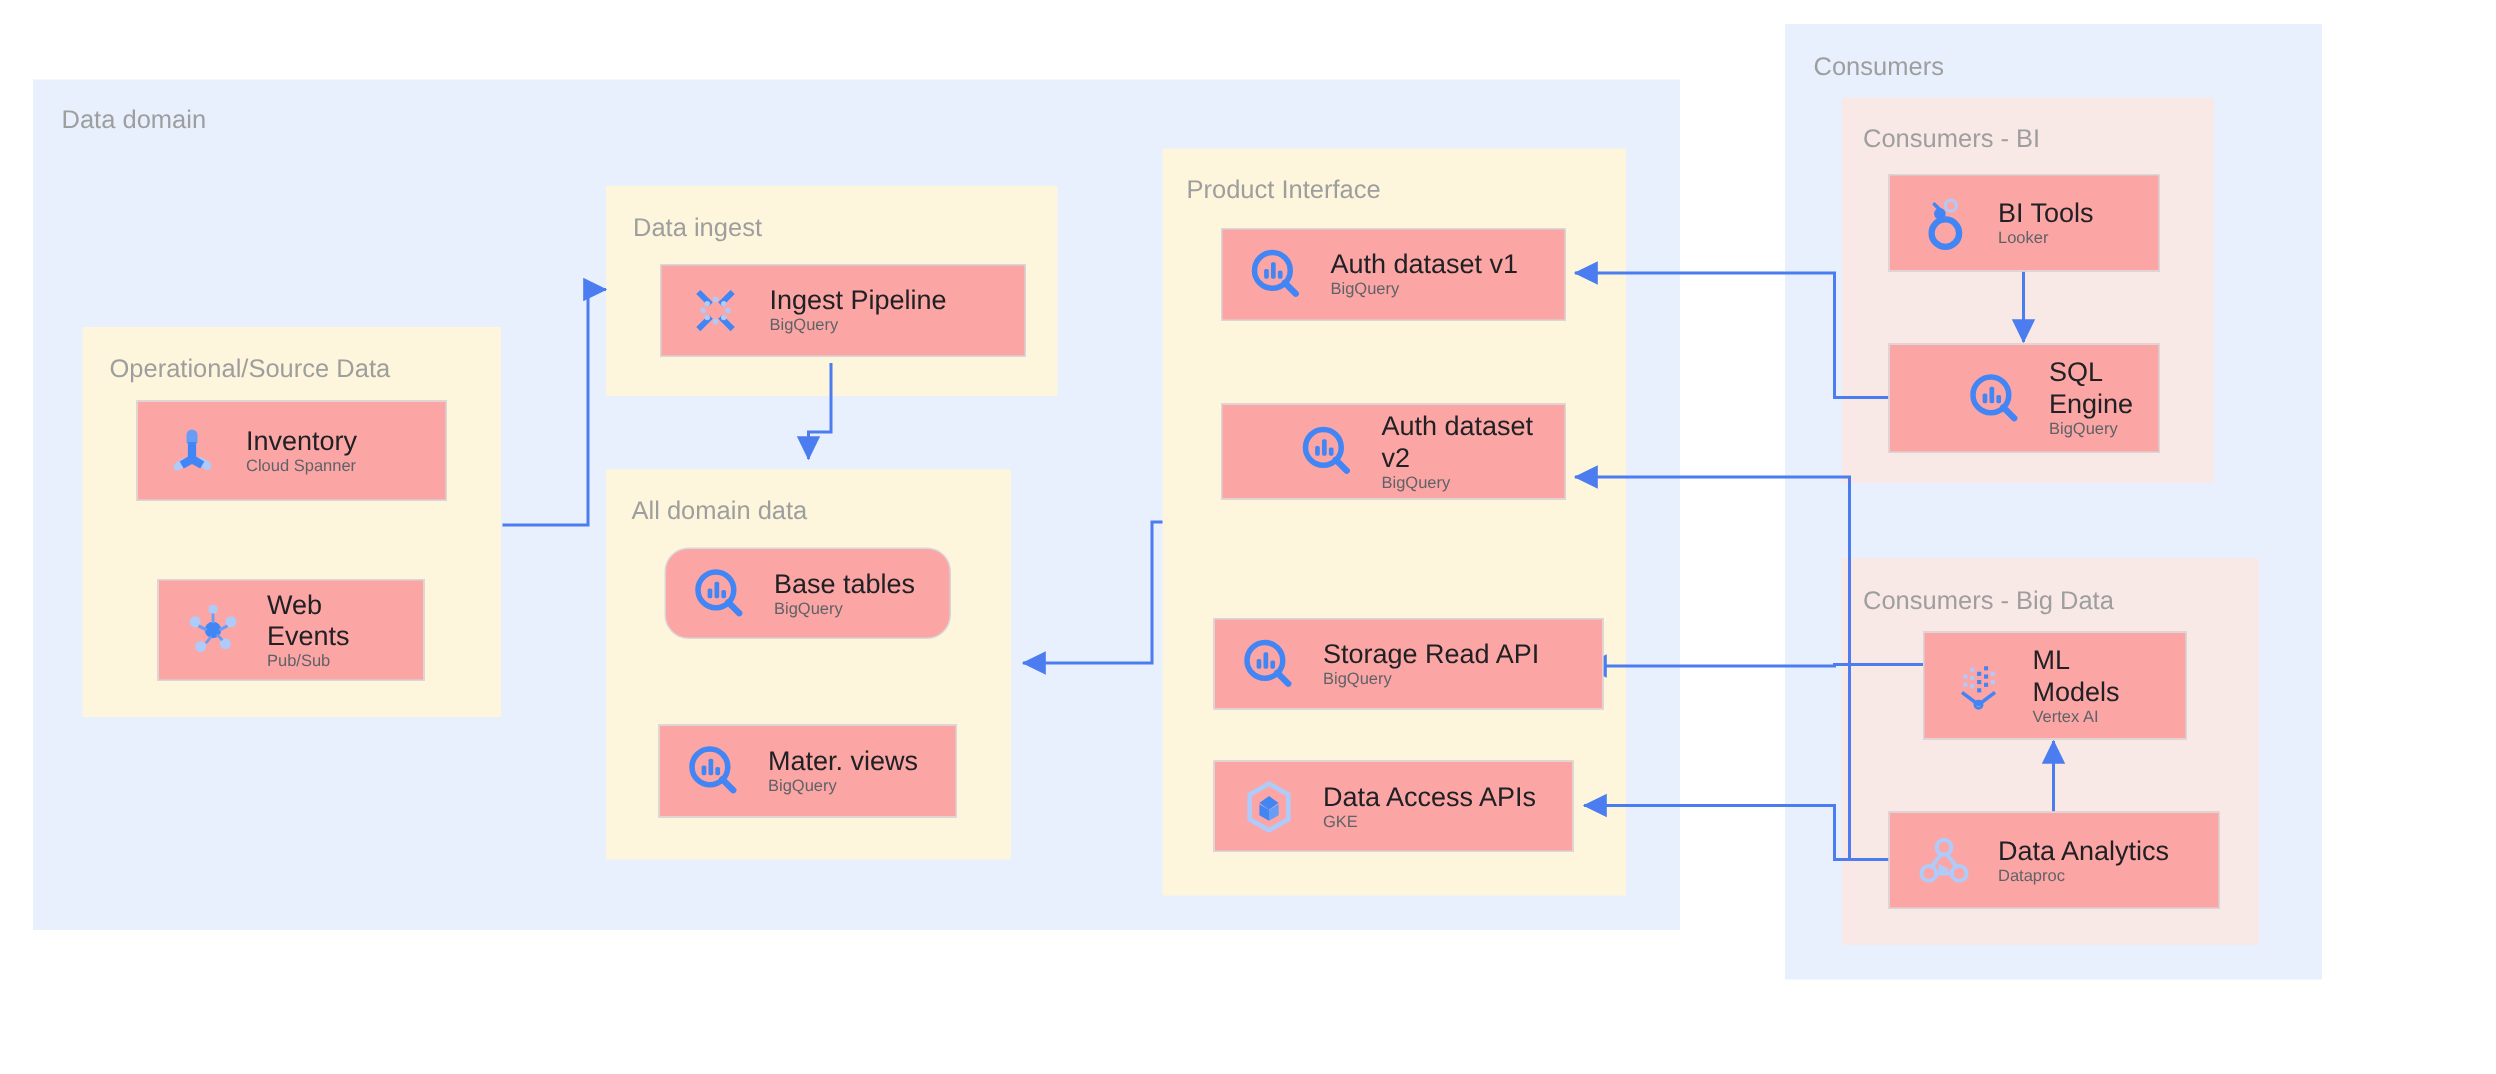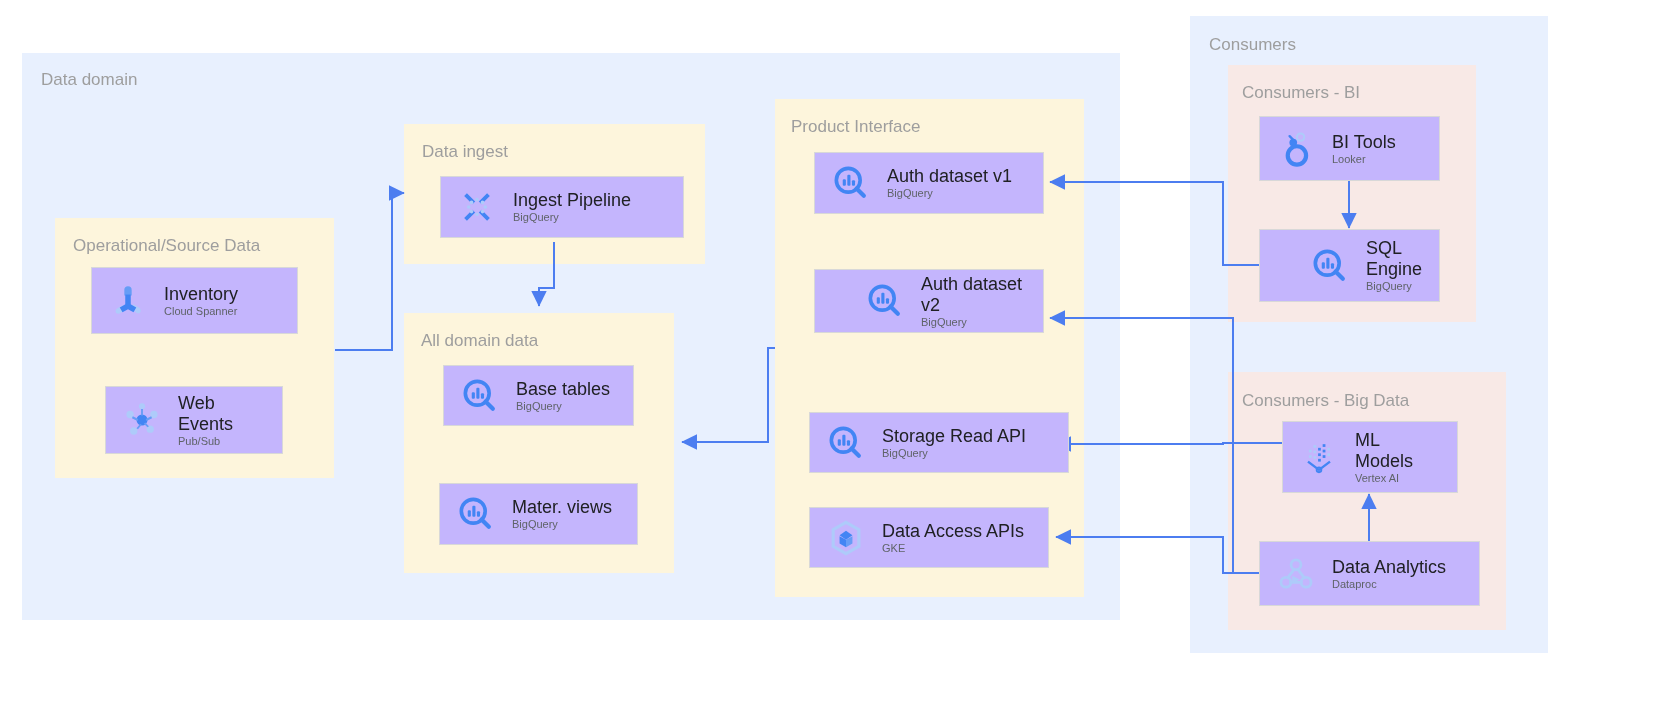--- a/index.html
+++ b/index.html
@@ -7,21 +7,21 @@
        font-family:"Liberation Sans","DejaVu Sans",sans-serif;}
   #canvas{position:absolute;left:0;top:0;width:1664px;height:716px;}
 
   .panel{position:absolute;box-sizing:border-box;}
   .panel-title{position:absolute;color:#9e9e9e;font-size:17px;white-space:nowrap;}
 
   .p-blue{background:#E8F0FE;}
   .p-yellow{background:#FDF5DC;}
   .p-pink{background:#F8E9E6;}
 
-  .node{position:absolute;box-sizing:border-box;background:#c4b5fd;
+  .node{position:absolute;box-sizing:border-box;background:#fca5a5;
         border:1px solid #d8d8d8;display:flex;align-items:center;
         padding-left:14px;gap:14px;}
   .node .ico{flex:0 0 auto;width:44px;height:44px;display:block;}
   .node .txt{display:flex;flex-direction:column;justify-content:center;line-height:1.16;}
   .node .t1{font-size:18px;color:#202124;}
   .node .t2{font-size:11px;color:#5f6368;}
 
   svg.arrows{position:absolute;left:0;top:0;width:1664px;height:716px;
              pointer-events:none;overflow:visible;}
 </style>
@@ -125,21 +125,21 @@
       <circle cx="30" cy="19" r="2" fill="#AECBFA"></circle>
       <circle cx="18" cy="29" r="2" fill="#AECBFA"></circle>
       <circle cx="30" cy="29" r="2" fill="#AECBFA"></circle>
     </svg>
     <div class="txt">
       <span class="t1">Ingest Pipeline</span>
       <span class="t2">BigQuery</span>
     </div>
   </div>
 
-  <div class="node" style="left:443px;top:365px;width:191px;height:61px;">
+  <div class="node" style="left:443px;top:365px;width:191px;height:61px;border-radius:16px;">
     <svg class="ico" viewBox="0 0 48 48">
       <circle cx="21" cy="21" r="13" fill="none" stroke="#4285F4" stroke-width="4"></circle>
       <path d="M30 30 l8 8" stroke="#4285F4" stroke-width="4.6" stroke-linecap="round"></path>
       <rect x="15" y="20" width="3.4" height="7" rx="1.2" fill="#4285F4"></rect>
       <rect x="20" y="15" width="3.4" height="12" rx="1.2" fill="#4285F4"></rect>
       <rect x="25" y="21" width="3.4" height="6" rx="1.2" fill="#4285F4"></rect>
     </svg>
     <div class="txt">
       <span class="t1">Base tables</span>
       <span class="t2">BigQuery</span>

